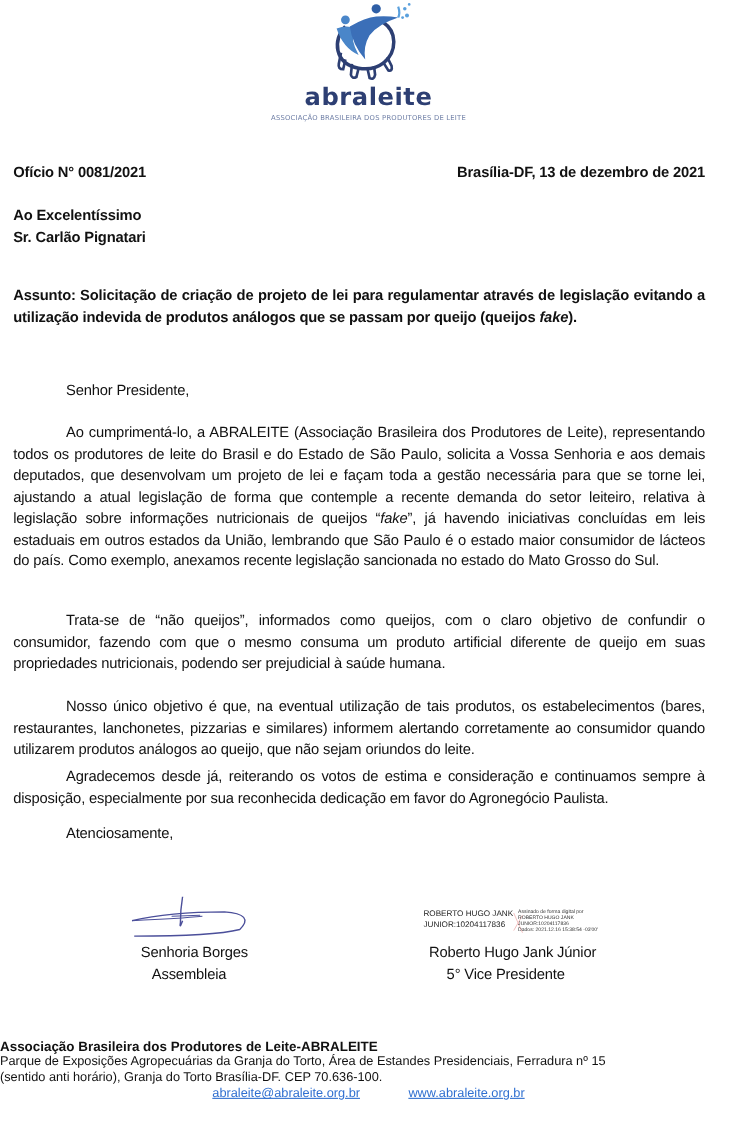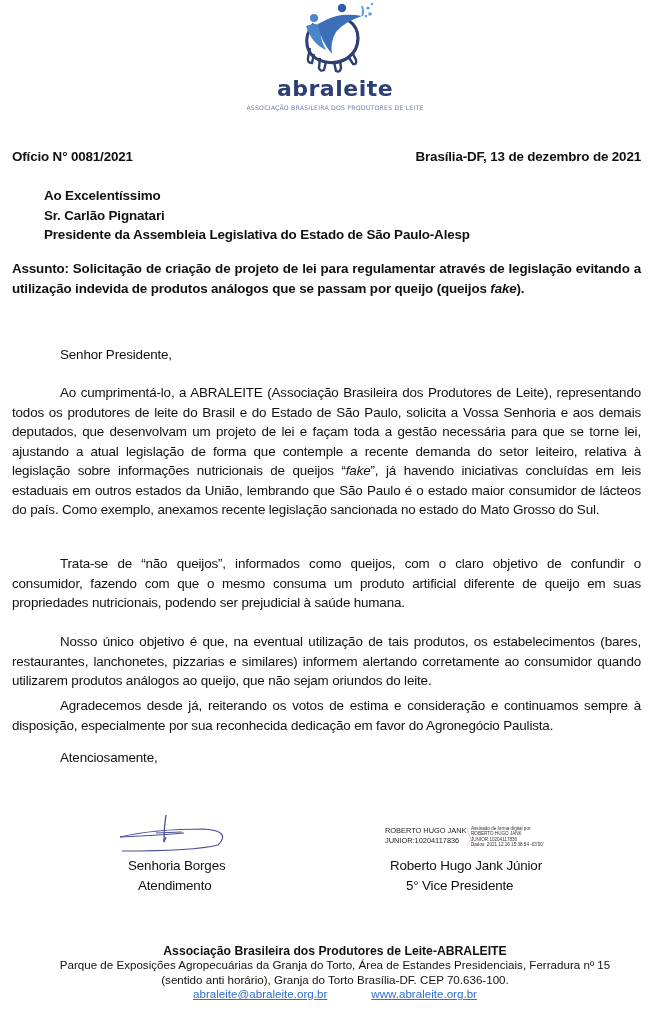--- a/index.html
+++ b/index.html
@@ -10,21 +10,21 @@
   .logo { position: absolute; left: 0; top: 0; width: 670px; height: 125px; }
   .logo-mark { position: absolute; left: 292px; top: 2px; width: 88px; height: 72px; }
   .logo-word { position: absolute; left: 0; width: 670px; top: 76px; text-align: center; font-family: "DejaVu Sans", sans-serif; font-weight: bold; font-size: 22px; color: #2d3f73; letter-spacing: 0.5px; line-height: 26px; }
   .logo-sub { position: absolute; left: 0; width: 670px; top: 104px; text-align: center; font-family: "DejaVu Sans", sans-serif; font-size: 6.2px; color: #6f7fa6; letter-spacing: 0.2px; }
 
   
   .txt { font-family: "Liberation Sans", sans-serif; font-size: 13.4px; line-height: 19.5px; color: #111; letter-spacing: -0.15px; }
   .b { font-weight: bold; }
   .row { position: absolute; left: 12px; right: 29px; }
   .hdr { top: 147px; display: flex; justify-content: space-between; }
-  .addr { top: 186px; margin-left: 32px; }
+  .addr { top: 186px; }
   .subj { top: 259px; text-align: justify; }
   .salut { top: 345px; left: 60px; }
   .para { text-align: justify; text-indent: 48px; }
   .p1 { top: 383px; }
   .p2 { top: 554px; }
   .p3 { top: 632px; }
   .p4 { top: 696px; }
   .closing { top: 748px; left: 60px; }
 
   
@@ -34,21 +34,21 @@
   .sig-title-l { position: absolute; left: 138px; top: 876px; }
 
   .dsig { position: absolute; left: 385px; top: 826px; width: 170px; height: 26px; }
   .dsig-name { position: absolute; left: 0; top: 0; font-family: "Liberation Sans", sans-serif; font-size: 7.4px; line-height: 10px; color: #222; white-space: nowrap; }
   .dsig-meta { position: absolute; left: 86px; top: 0; font-family: "Liberation Sans", sans-serif; font-size: 4.6px; line-height: 5.4px; color: #333; white-space: nowrap; }
   .dsig-mark { position: absolute; left: 80px; top: 2px; width: 12px; height: 22px; }
   .sig-name-r { position: absolute; left: 390px; top: 856px; }
   .sig-title-r { position: absolute; left: 406px; top: 876px; }
 
   
-  .footer { position: absolute; left: 0; top: 944px; width: 670px; text-align: center; font-family: "Liberation Sans", sans-serif; font-size: 11.6px; line-height: 14.4px; color: #111; }
+  .footer { position: absolute; left: 0; top: 944px; width: 670px; text-align: left; font-family: "Liberation Sans", sans-serif; font-size: 11.6px; line-height: 14.4px; color: #111; }
   .footer .ft { font-weight: bold; font-size: 12.2px; }
   .footer .links { display: flex; justify-content: center; gap: 44px; }
   .footer a { color: #2f6fd0; text-decoration: underline; }
 </style>
 </head>
 <body>
 
 <div class="page">
 
   <div class="logo">
@@ -77,21 +77,20 @@
   </div>
 
   <div class="row hdr txt b">
     <span>Ofício N° 0081/2021</span>
     <span>Brasília-DF, 13 de dezembro de 2021</span>
   </div>
 
   <div class="row addr txt b">
     <div>Ao Excelentíssimo</div>
     <div>Sr. Carlão Pignatari</div>
-    <div>Presidente da Assembleia Legislativa do Estado de São Paulo-Alesp</div>
   </div>
 
   <div class="row subj txt b"><span>Assunto: Solicitação de criação de projeto de lei para regulamentar através de legislação evitando a utilização indevida de produtos análogos que se passam por queijo (queijos </span><i>fake</i><span>).</span></div>
 
   <div class="row salut txt">Senhor Presidente,</div>
 
   <div class="row para p1 txt"><span>Ao cumprimentá-lo, a ABRALEITE (Associação Brasileira dos Produtores de Leite), representando todos os produtores de leite do Brasil e do Estado de São Paulo, solicita a Vossa Senhoria e aos demais deputados, que desenvolvam um projeto de lei e façam toda a gestão necessária para que se torne lei, ajustando a atual legislação de forma que contemple a recente demanda do setor leiteiro, relativa à legislação sobre informações nutricionais de queijos “</span><i>fake</i><span>”, já havendo iniciativas concluídas em leis estaduais em outros estados da União, lembrando que São Paulo é o estado maior consumidor de lácteos do país.  Como exemplo, anexamos recente legislação sancionada no estado do Mato Grosso do Sul.</span></div>
 
   <div class="row para p2 txt">Trata-se de “não queijos”, informados como queijos, com o claro objetivo de confundir o consumidor, fazendo com que o mesmo consuma um produto artificial diferente de queijo em suas propriedades nutricionais, podendo ser prejudicial à saúde humana.</div>
   <div class="row para p3 txt">Nosso único objetivo é que, na eventual utilização de tais produtos, os estabelecimentos (bares, restaurantes, lanchonetes, pizzarias e similares) informem alertando corretamente ao consumidor quando utilizarem produtos análogos ao queijo, que não sejam oriundos do leite.</div>
@@ -101,21 +100,21 @@
 
   <div class="sig-left">
     <svg class="sig-scribble" viewBox="0 0 120 40">
       <path d="M6 22 Q40 14 90 14 Q118 16 104 30 Q80 36 8 36" fill="none" stroke="#4b4f9a" stroke-width="1.2"></path>
       <path d="M6 22 Q50 20 70 18" fill="none" stroke="#4b4f9a" stroke-width="1"></path>
       <path d="M52 0 Q50 12 50 24 Q49 30 52 22" fill="none" stroke="#4b4f9a" stroke-width="1.3"></path>
       <path d="M42 18 L68 17" fill="none" stroke="#4b4f9a" stroke-width="1"></path>
     </svg>
   </div>
   <div class="sig-name-l txt">Senhoria Borges</div>
-  <div class="sig-title-l txt">Atendimento</div>
+  <div class="sig-title-l txt">Assembleia</div>
 
   <div class="dsig">
     <div class="dsig-name">
       <div>ROBERTO HUGO JANK</div>
       <div>JUNIOR:10204117836</div>
     </div>
     <svg class="dsig-mark" viewBox="0 0 12 22">
       <path d="M2 2 L10 20 M10 4 L2 18" stroke="#f0b7b7" stroke-width="0.8" fill="none"></path>
     </svg>
     <div class="dsig-meta">

